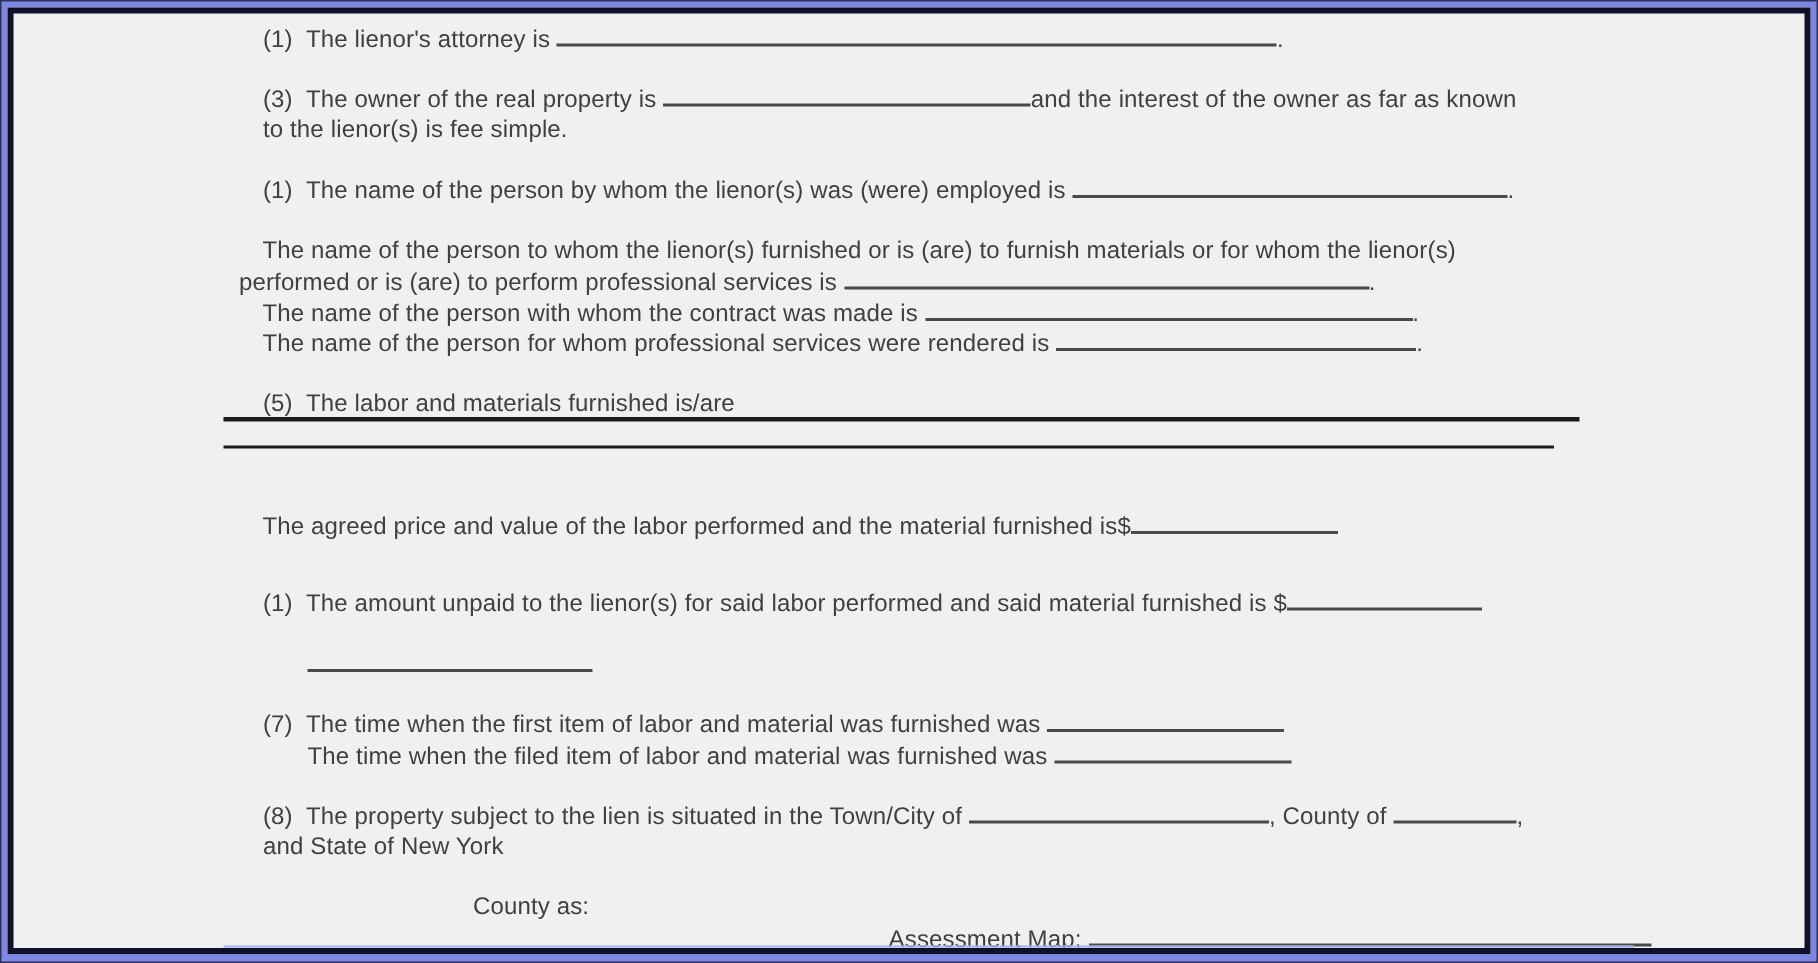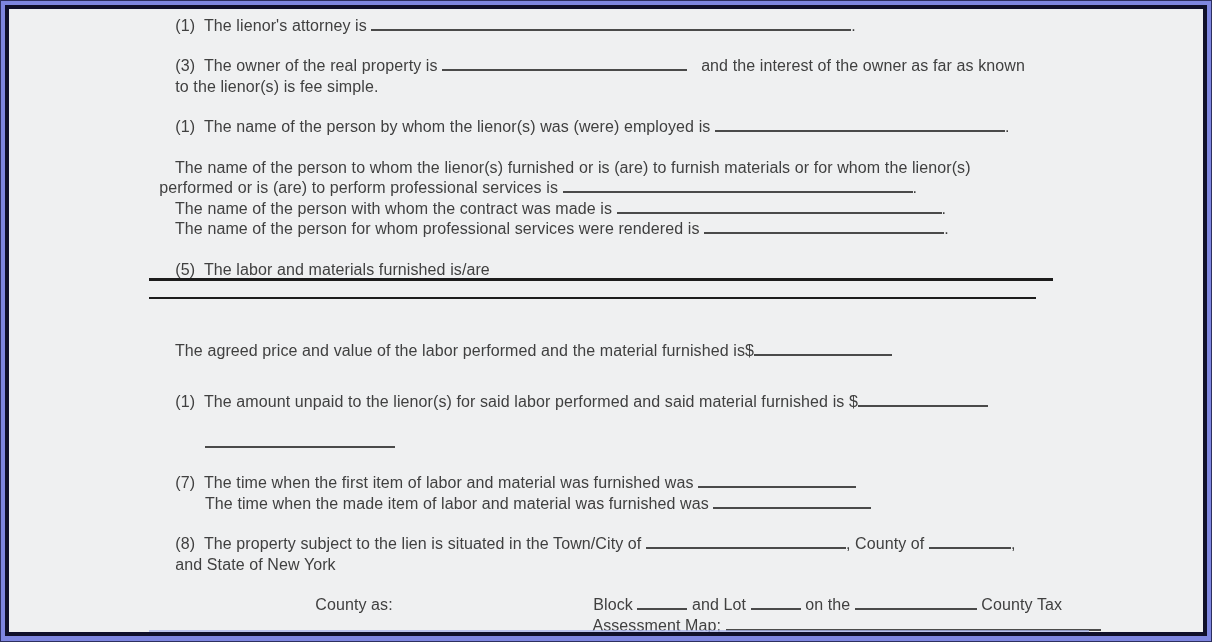--- a/index.html
+++ b/index.html
@@ -22,21 +22,21 @@
   .line {
     position:absolute; white-space:pre;
     font-size:16px; line-height:20px; height:20px;
     color: var(--ink, #404040); letter-spacing:0.1px;
   }
   .blank {
     display:inline-block; height:13px;
     border-bottom:2px solid var(--blank, #4a4a4a);
     vertical-align:baseline;
   }
-  .gap { margin-left:14px; }
+  .gap { }
   .rule { position:absolute; background: var(--rule, #1c1c1c); }
   .rule1 { left:140px; top:269px; width:904px; height:3px; }
   .rule2 { left:140px; top:288px; width:887px; height:2px; }
   .artifact { position:absolute; left:140px; top:621px; width:940px; height:2px;
               background:#aab4ea; opacity:.75; }
   
   .pos-f2   { top:-13px; left:139px; }
   .pos-f3a  { top:27px;  left:139px; }
   .pos-f3b  { top:48px;  left:139px; }
   .pos-f4   { top:88px;  left:139px; }
@@ -109,35 +109,32 @@
       <span>(1)  The amount unpaid to the lienor(s) for said labor performed and said material furnished is $</span><span class="blank b130"></span>
     </div>
     <div class="line pos-f6b">
       <span class="blank b190"></span>
     </div>
 
     <div class="line pos-f7a">
       <span>(7)  The time when the first item of labor and material was furnished was </span><span class="blank b158"></span>
     </div>
     <div class="line pos-f7b">
-      <span>The time when the made item of labor and material was furnished was </span><span class="blank b158"></span>
+      <span>The time when the filed item of labor and material was furnished was </span><span class="blank b158"></span>
     </div>
 
     <div class="line pos-f8a">
       <span>(8)  The property subject to the lien is situated in the Town/City of </span><span class="blank b200"></span><span>, County of </span><span class="blank b82"></span><span>,</span>
     </div>
     <div class="line pos-f8b">
       <span>and State of New York</span>
     </div>
 
     <div class="line pos-kn">
       <span>County as:</span>
     </div>
-    <div class="line pos-blk">
-      <span>Block </span><span class="blank b50"></span><span> and Lot </span><span class="blank b50"></span><span> on the </span><span class="blank b122"></span><span> County Tax</span>
-    </div>
     <div class="line pos-map">
       <span>Assessment Map; </span><span class="blank b375"></span>
     </div>
 
     <div class="artifact"></div>
   </div>
 </div>
 
 </body></html>

